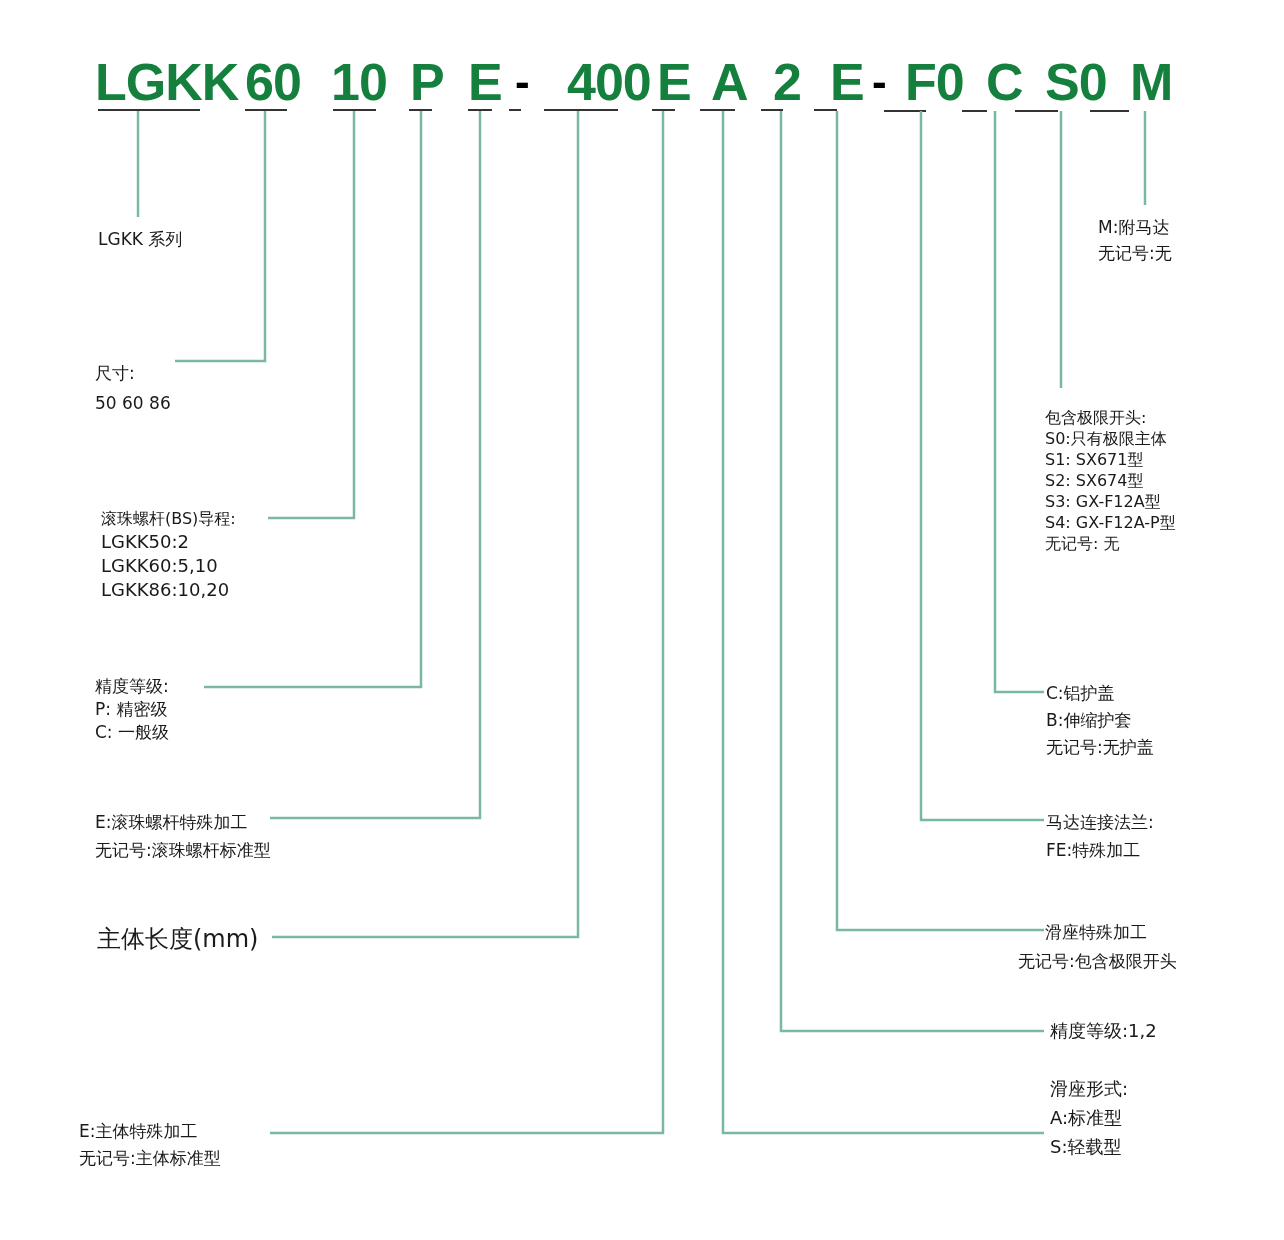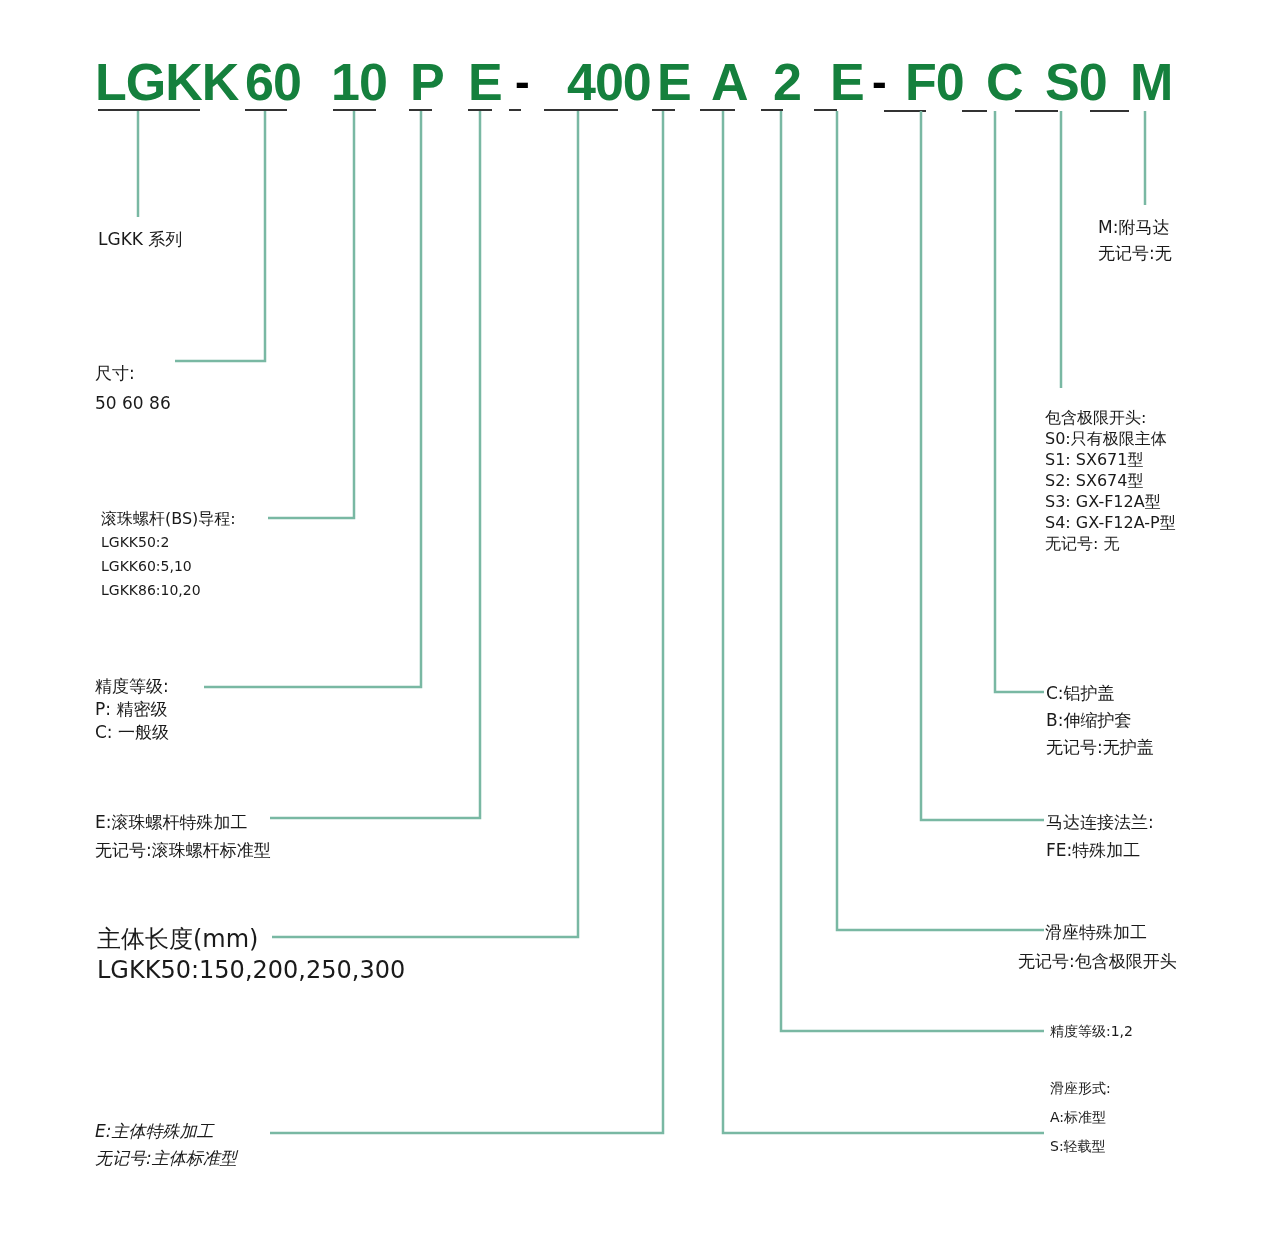--- a/index.html
+++ b/index.html
@@ -5,21 +5,21 @@
   html, body { margin: 0; padding: 0; background: #ffffff; }
   body { width: 1284px; height: 1240px; position: relative; overflow: hidden;
          font-family: "DejaVu Sans", "Liberation Sans", sans-serif; color: #1a1a1a; }
   .code { position: absolute; top: 52px; font-family: "Liberation Sans", "DejaVu Sans", sans-serif;
           font-weight: bold; font-size: 52px; line-height: 60px; color: #15803d; letter-spacing: -1px; }
   .dash { position: absolute; top: 52px; font-family: "Liberation Sans", sans-serif; font-weight: bold;
           font-size: 44px; line-height: 60px; color: #000; }
   svg.lines { position: absolute; left: 0; top: 0; }
   .label { position: absolute; font-size: 17px; line-height: 23px; color: #1a1a1a; white-space: nowrap; }
   .label .ln { display: block; }
-  .lg { font-size: 14px; line-height: 24px; }
+  .lg { font-size: 18px; line-height: 24px; }
   .len .ln { line-height: 31px; font-size: 24px; }
   .sm { font-size: 16px; line-height: 21px; }
 </style>
 </head>
 <body>
 
 <div>
   <span class="code" style="left:95px">LGKK</span>
   <span class="code" style="left:245px">60</span>
   <span class="code" style="left:331px">10</span>
@@ -91,23 +91,22 @@
   <span class="ln">精度等级:</span>
   <span class="ln">P:  精密级</span>
   <span class="ln">C:  一般级</span>
 </div>
 <div class="label" style="left:95px; top:808px; line-height:28px;">
   <span class="ln">E:滚珠螺杆特殊加工</span>
   <span class="ln">无记号:滚珠螺杆标准型</span>
 </div>
 <div class="label len" style="left:97px; top:924px;">
   <span class="ln">主体长度(mm)</span>
-  <span class="ln">LGKK50:150,200,250,300</span>
 </div>
-<div class="label" style="left:95px; top:1118px; line-height:27px;font-style:italic;">
+<div class="label" style="left:79px; top:1118px; line-height:27px;">
   <span class="ln">E:主体特殊加工</span>
   <span class="ln">无记号:主体标准型</span>
 </div>
 
 <div class="label" style="left:1098px; top:214px; line-height:26px;">
   <span class="ln">M:附马达</span>
   <span class="ln">无记号:无</span>
 </div>
 <div class="label sm" style="left:1045px; top:407px;">
   <span class="ln">包含极限开头:</span>

